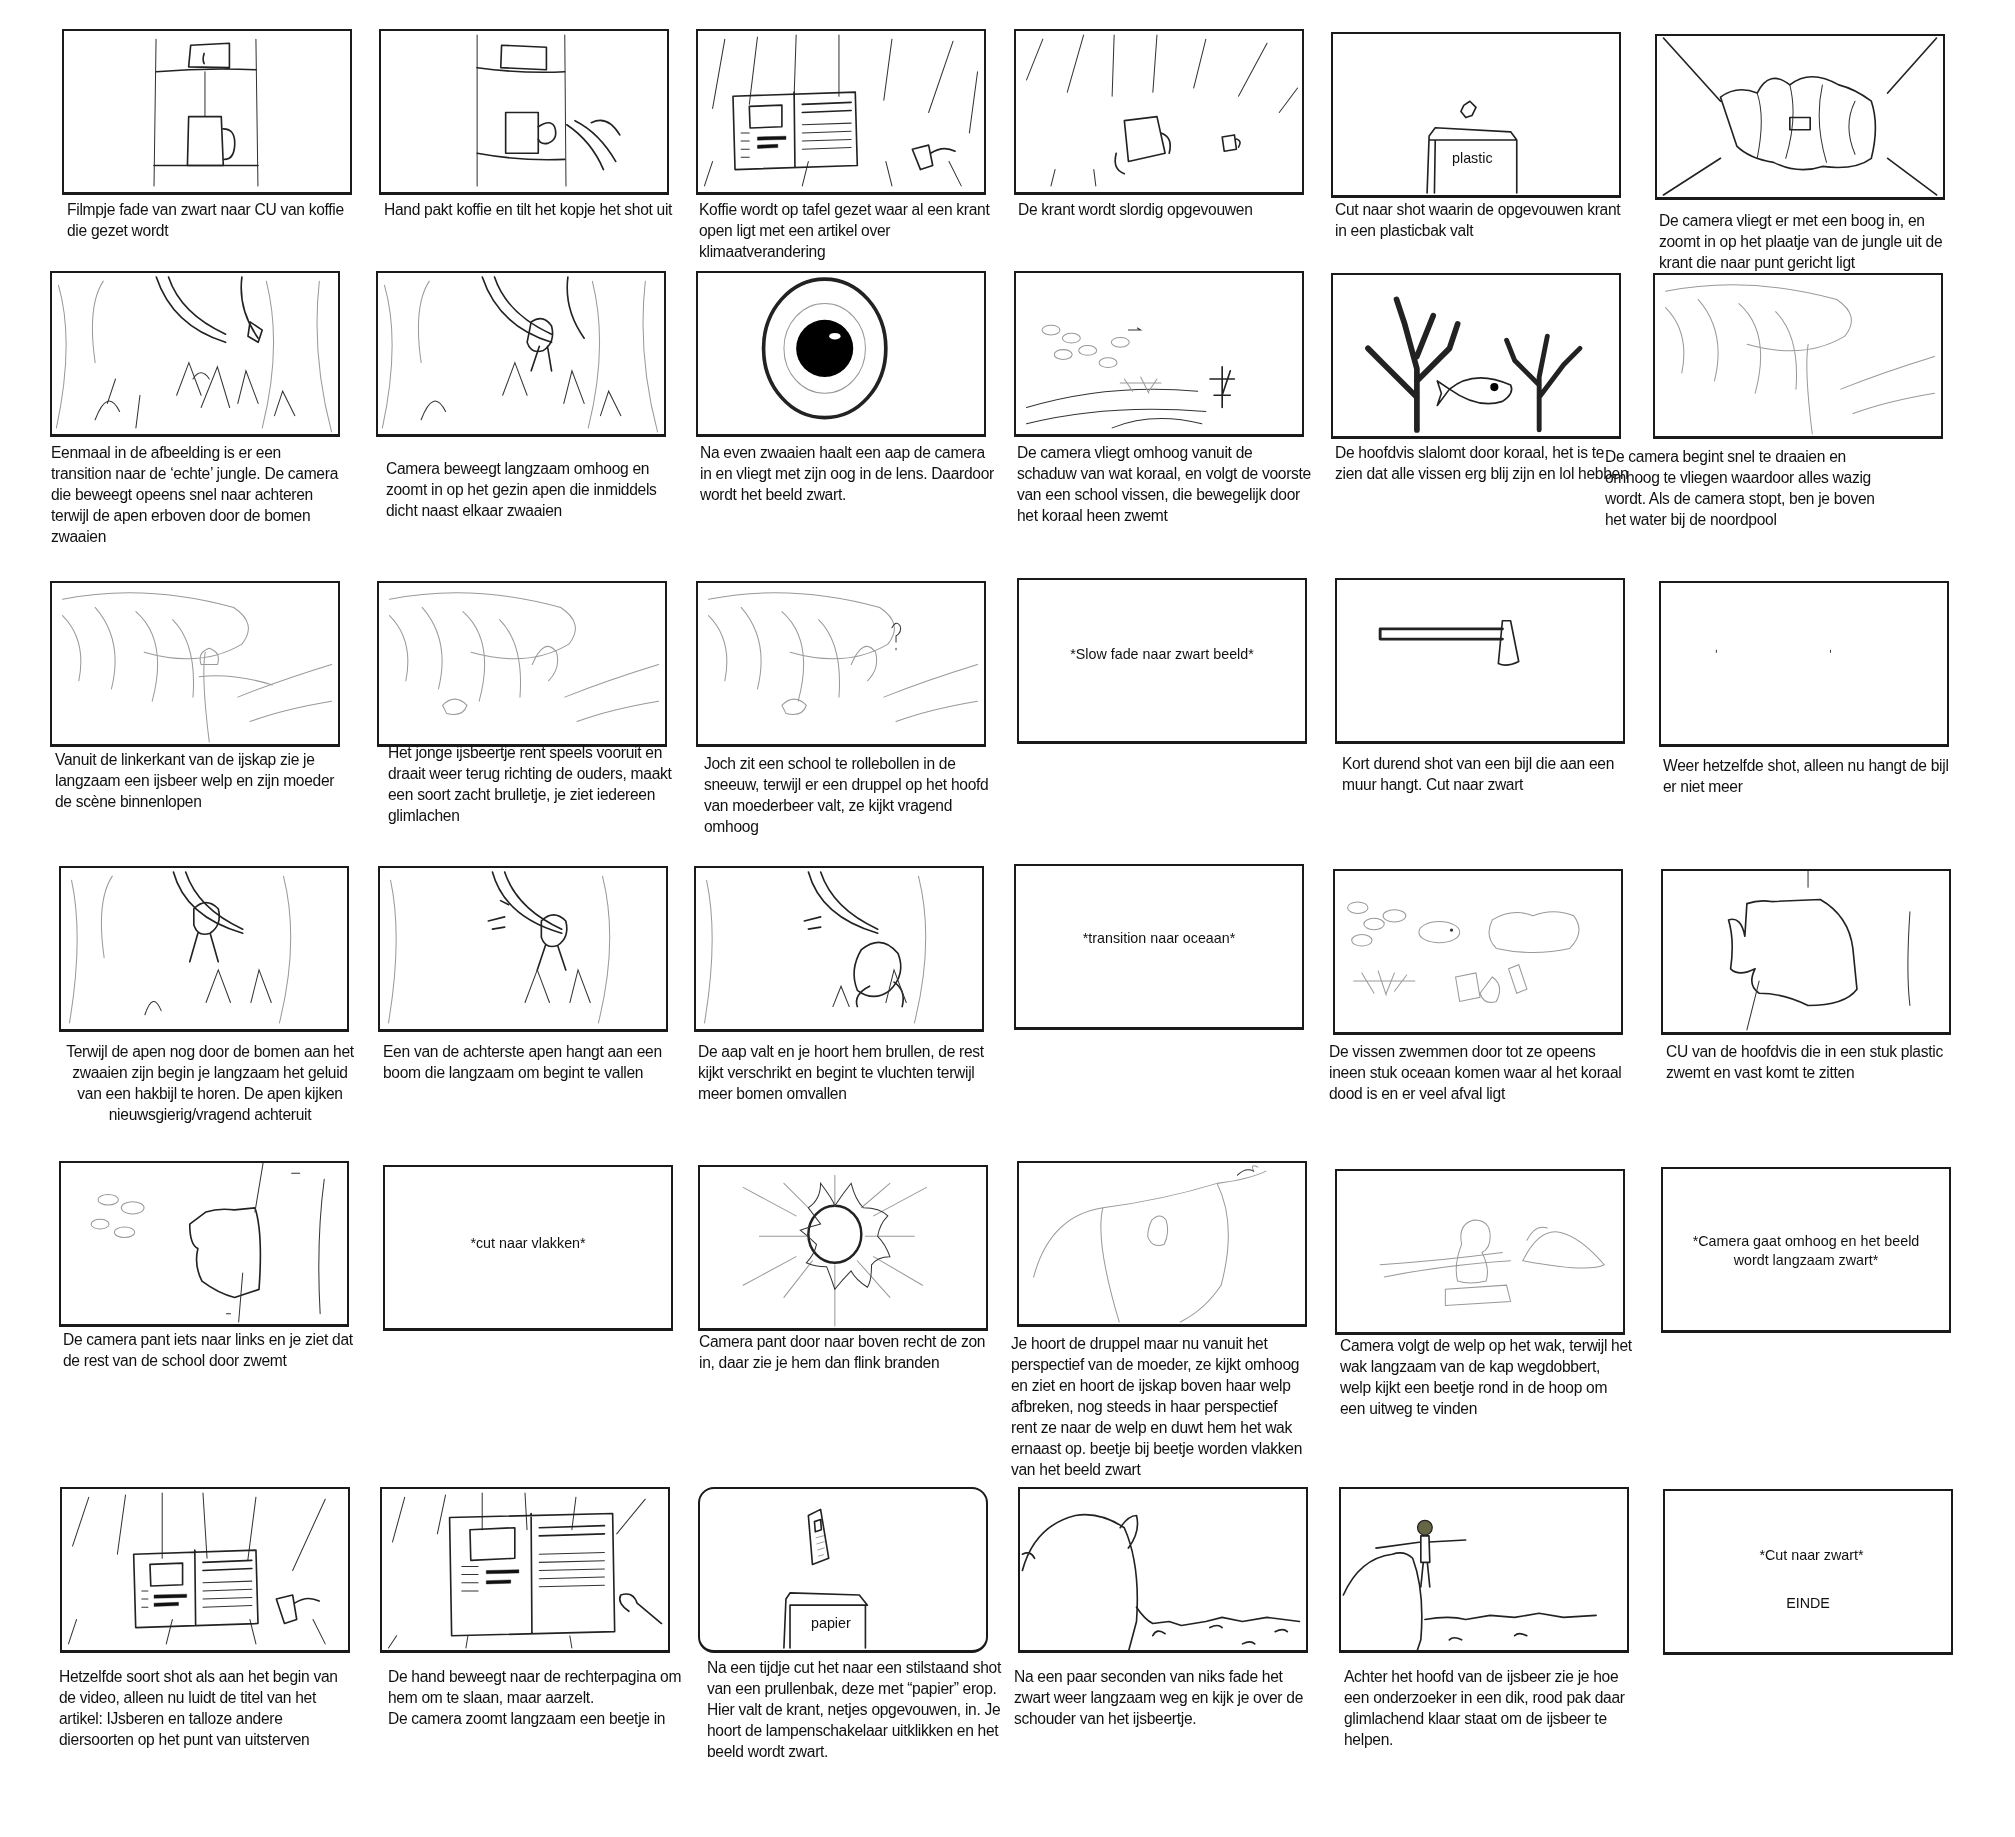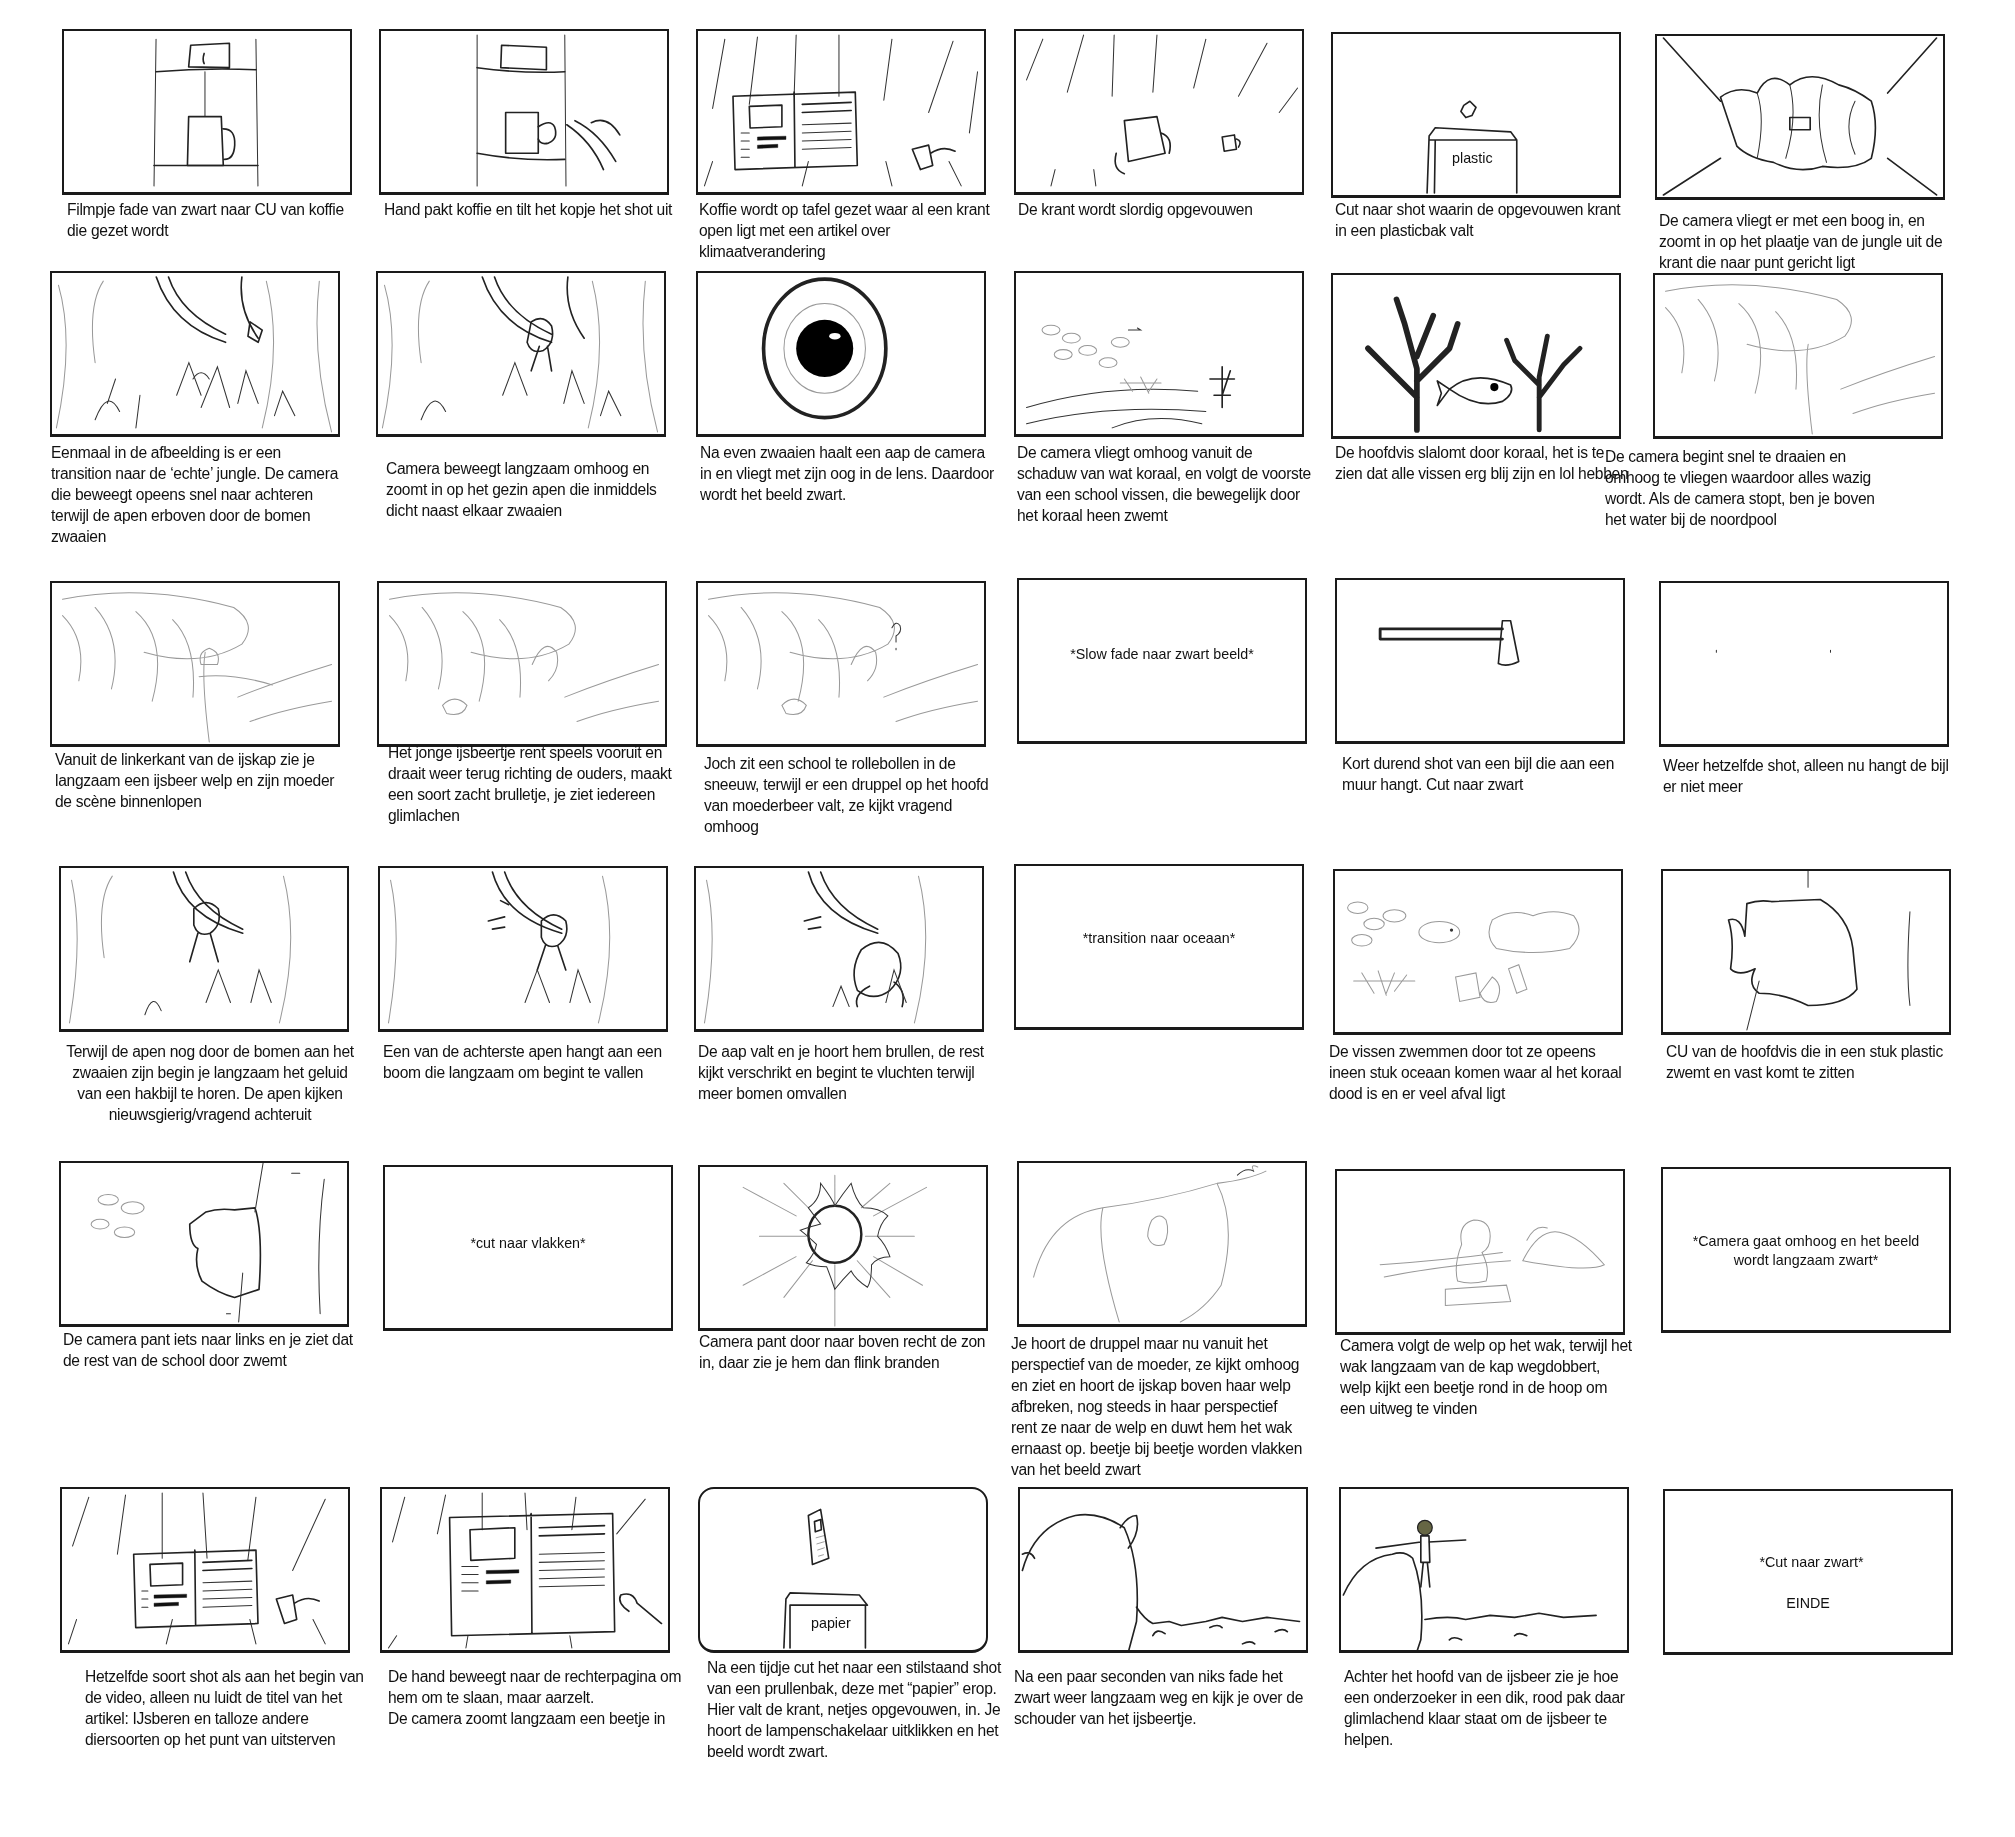--- a/index.html
+++ b/index.html
@@ -300,21 +300,21 @@
 <div class="frame" style="left:60px;top:1487px;">
   <svg viewBox="0 0 690 395">
       <path class="t" d="M20 140 L60 20 M130 160 L150 15 M240 170 L240 10 M350 170 L340 10 M450 175 L470 20 M560 200 L640 25 M30 320 L10 380 M250 380 L265 320 M470 380 L455 320 M640 380 L610 320"></path>
       <path class="s" d="M170 160 L470 150 L475 330 L175 340 Z M320 150 L322 335"></path>
       <path class="s" d="M210 185 L290 182 L290 235 L212 238 Z M340 180 L460 175 M340 200 L460 195"></path>
       <path class="k" d="M220 260 L300 258 L300 266 L220 268 Z M220 280 L280 278 L280 286 L220 288 Z"></path>
       <path class="t" d="M190 250 L205 250 M190 270 L205 270 M190 290 L205 290 M340 230 L460 226 M340 250 L460 246 M340 270 L460 266 M340 290 L460 286"></path>
       <path class="s" d="M520 270 L560 260 L570 320 L540 330 Z M565 280 q30 -20 60 -5"></path>
     </svg>
 </div>
-<div class="caption" style="left:59px;top:1666px;margin-left:26px;">Hetzelfde soort shot als aan het begin van de video, alleen nu luidt de titel van het artikel: IJsberen en talloze andere diersoorten op het punt van uitsterven</div>
+<div class="caption" style="left:59px;top:1666px;">Hetzelfde soort shot als aan het begin van de video, alleen nu luidt de titel van het artikel: IJsberen en talloze andere diersoorten op het punt van uitsterven</div>
 
 <div class="frame" style="left:380px;top:1487px;">
   <svg viewBox="0 0 690 395">
       <path class="t" d="M20 130 L50 20 M130 110 L150 15 M240 100 L240 10 M350 100 L345 10 M460 100 L470 20 M570 110 L640 25 M30 360 L10 390 M200 390 L205 360 M460 390 L455 360"></path>
       <path class="s" d="M160 70 L560 60 L565 350 L165 360 Z M360 60 L362 355"></path>
       <path class="s" d="M210 100 L320 95 L320 170 L212 175 Z M380 95 L540 90 M380 115 L540 110"></path>
       <path class="k" d="M250 200 L330 198 L330 206 L250 208 Z M250 225 L310 223 L310 231 L250 233 Z"></path>
       <path class="t" d="M190 190 L230 190 M190 210 L230 210 M190 230 L230 230 M190 250 L230 250 M380 160 L540 156 M380 180 L540 176 M380 200 L540 196 M380 220 L540 216 M380 240 L540 236"></path>
       <path class="s" d="M600 300 q-30 -20 -20 -40 q30 -10 40 20 L680 330"></path>
     </svg>
@@ -344,16 +344,16 @@
   <svg viewBox="0 0 690 395">
       <path class="s" d="M0 260 q40 -90 120 -100 q30 -10 50 10 q30 80 20 200 l-10 30"></path>
       <circle cx="200" cy="95" r="18" fill="#664" stroke="#222" stroke-width="3"></circle>
       <path class="s" d="M190 115 L210 115 L212 180 L190 180 Z M190 130 L80 145 M210 130 L300 125 M196 180 L190 240 M206 180 L212 240"></path>
       <path class="s" d="M200 320 q60 -10 100 0 l60 -10 l60 5 l60 -10 l60 10 l80 -5 M260 370 q10 -10 30 0 M420 360 q10 -10 30 0"></path>
     </svg>
 </div>
 <div class="caption" style="left:1344px;top:1666px;">Achter het hoofd van de ijsbeer zie je hoe een onderzoeker in een dik, rood pak daar glimlachend klaar staat om de ijsbeer te helpen.</div>
 
 <div class="frame" style="left:1663px;top:1489px;">
-  <div class="center-note" style="top:62px;padding-left:24px;">*Cut naar zwart*</div>
+  <div class="center-note" style="top:55px;padding-left:24px;">*Cut naar zwart*</div>
   <div class="center-note" style="top:103px;">EINDE</div>
 </div>
 
 
 </body></html>

